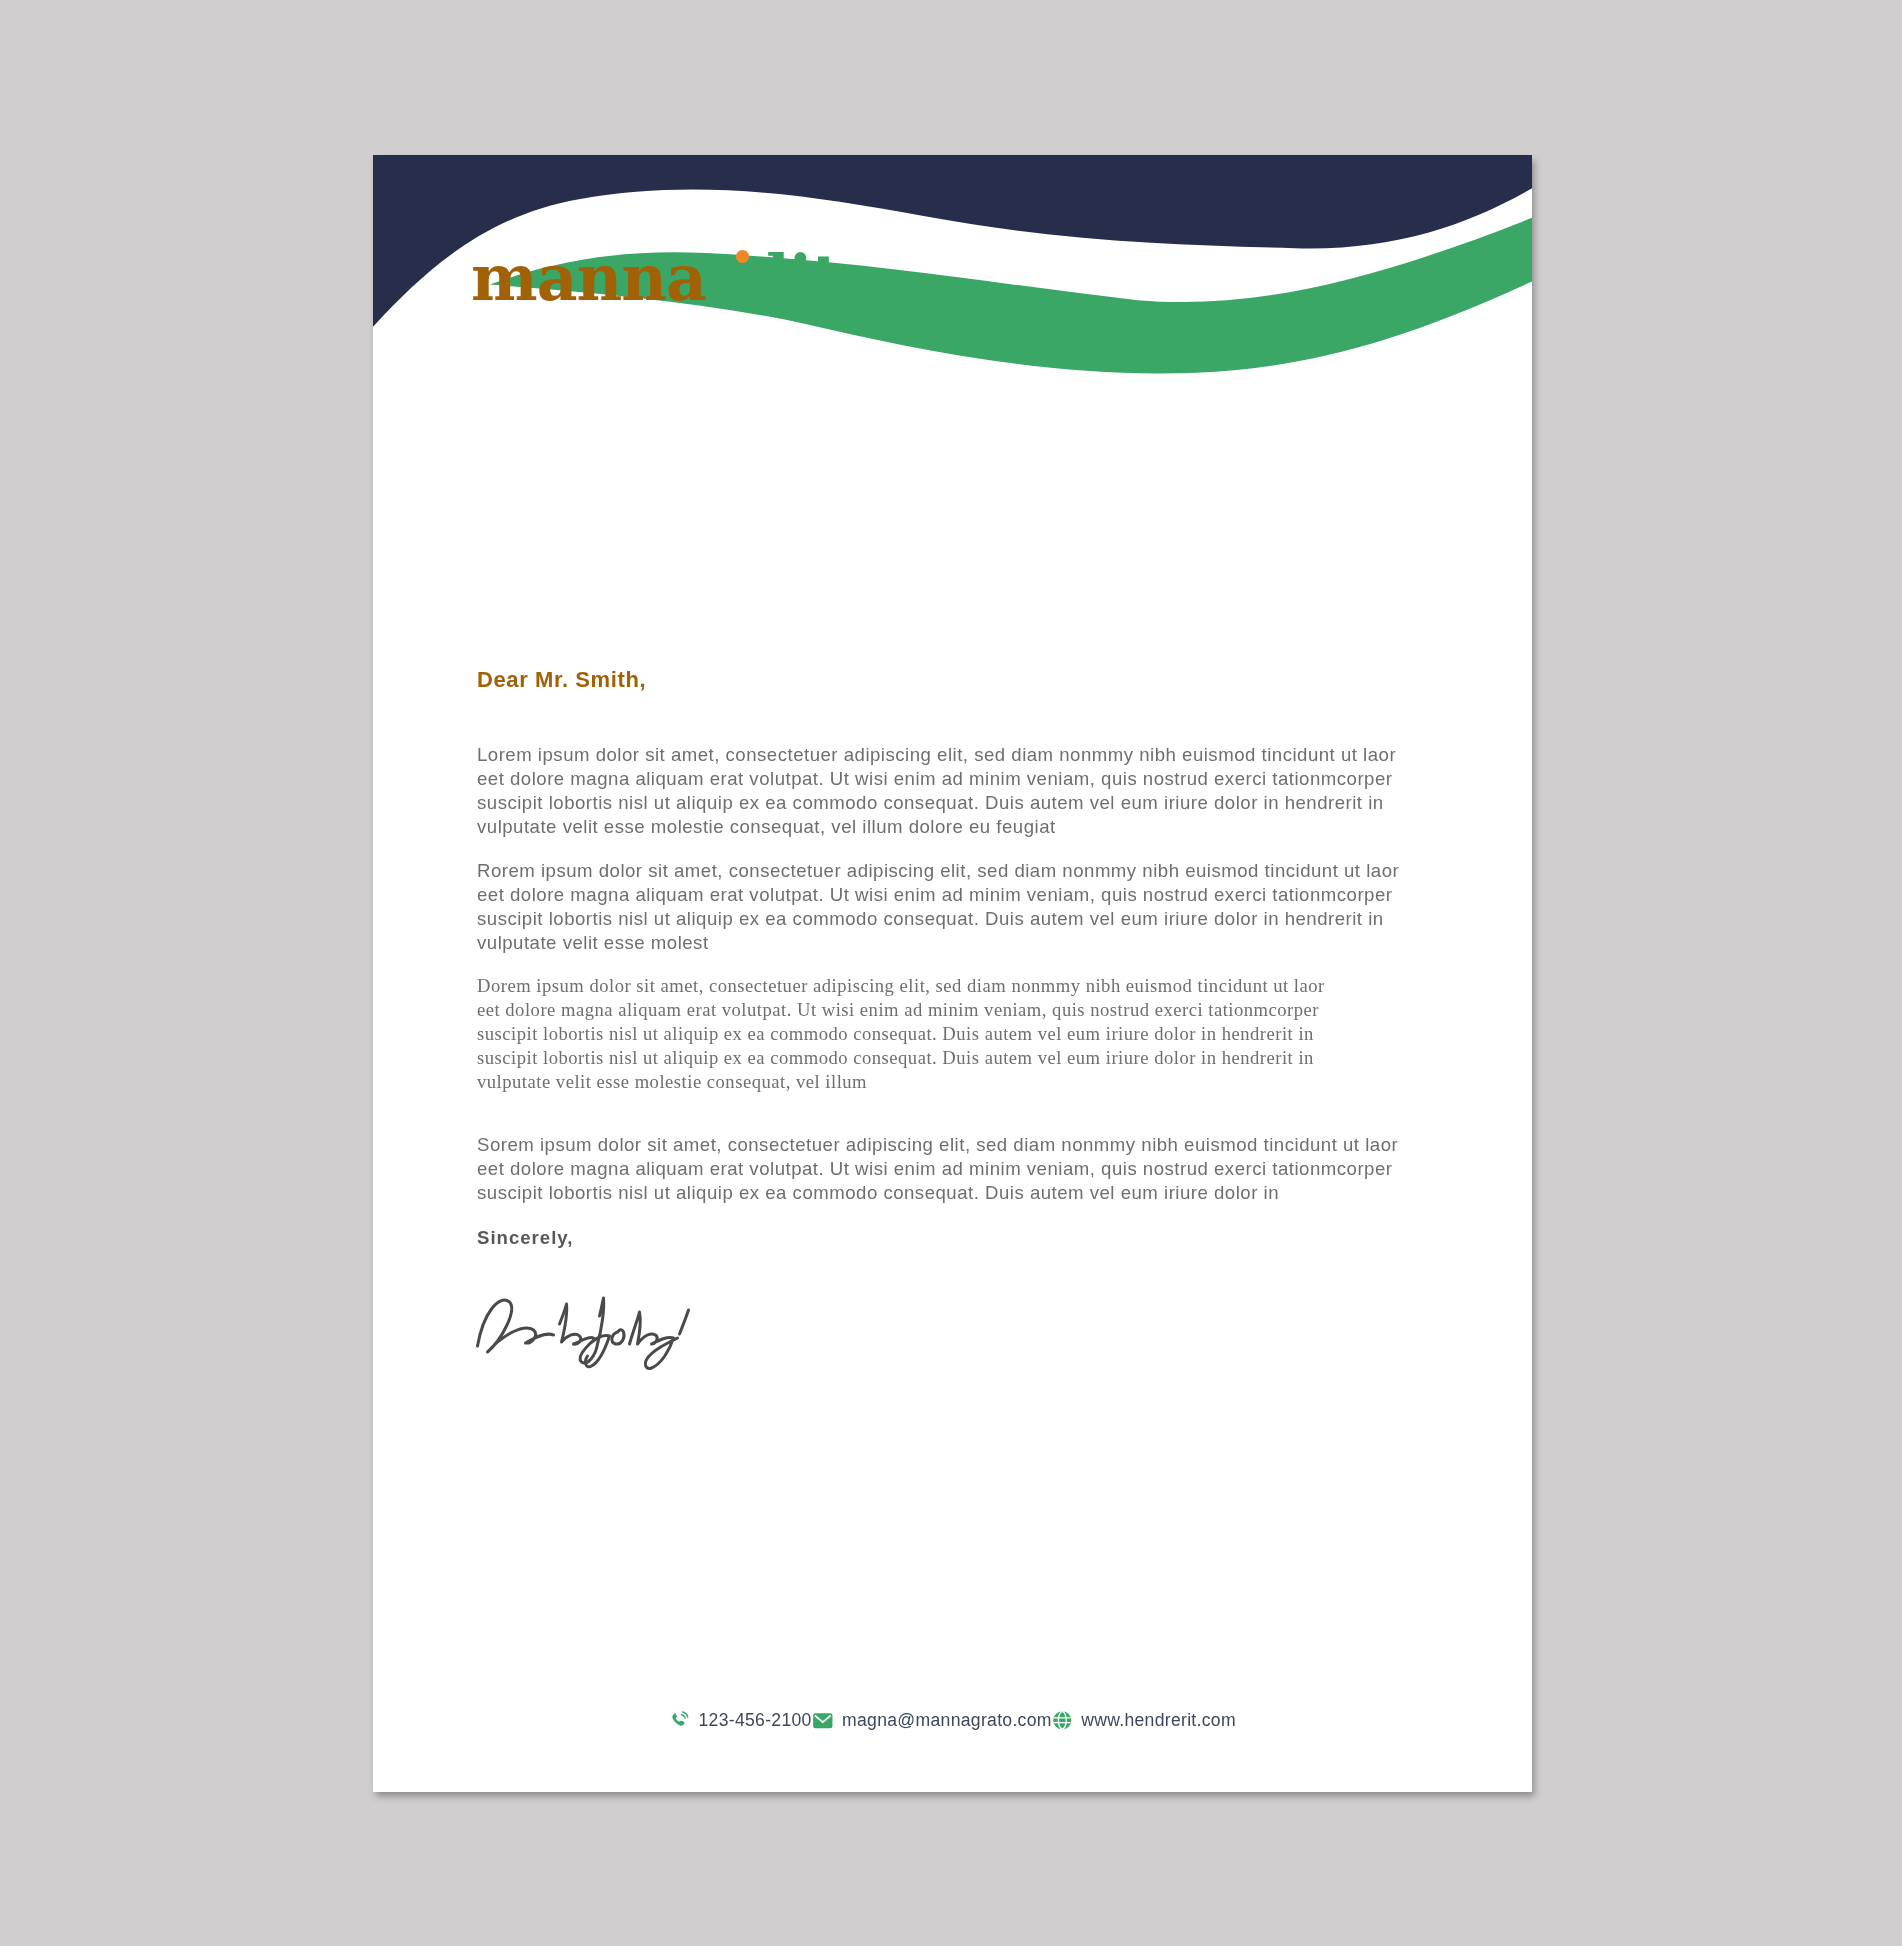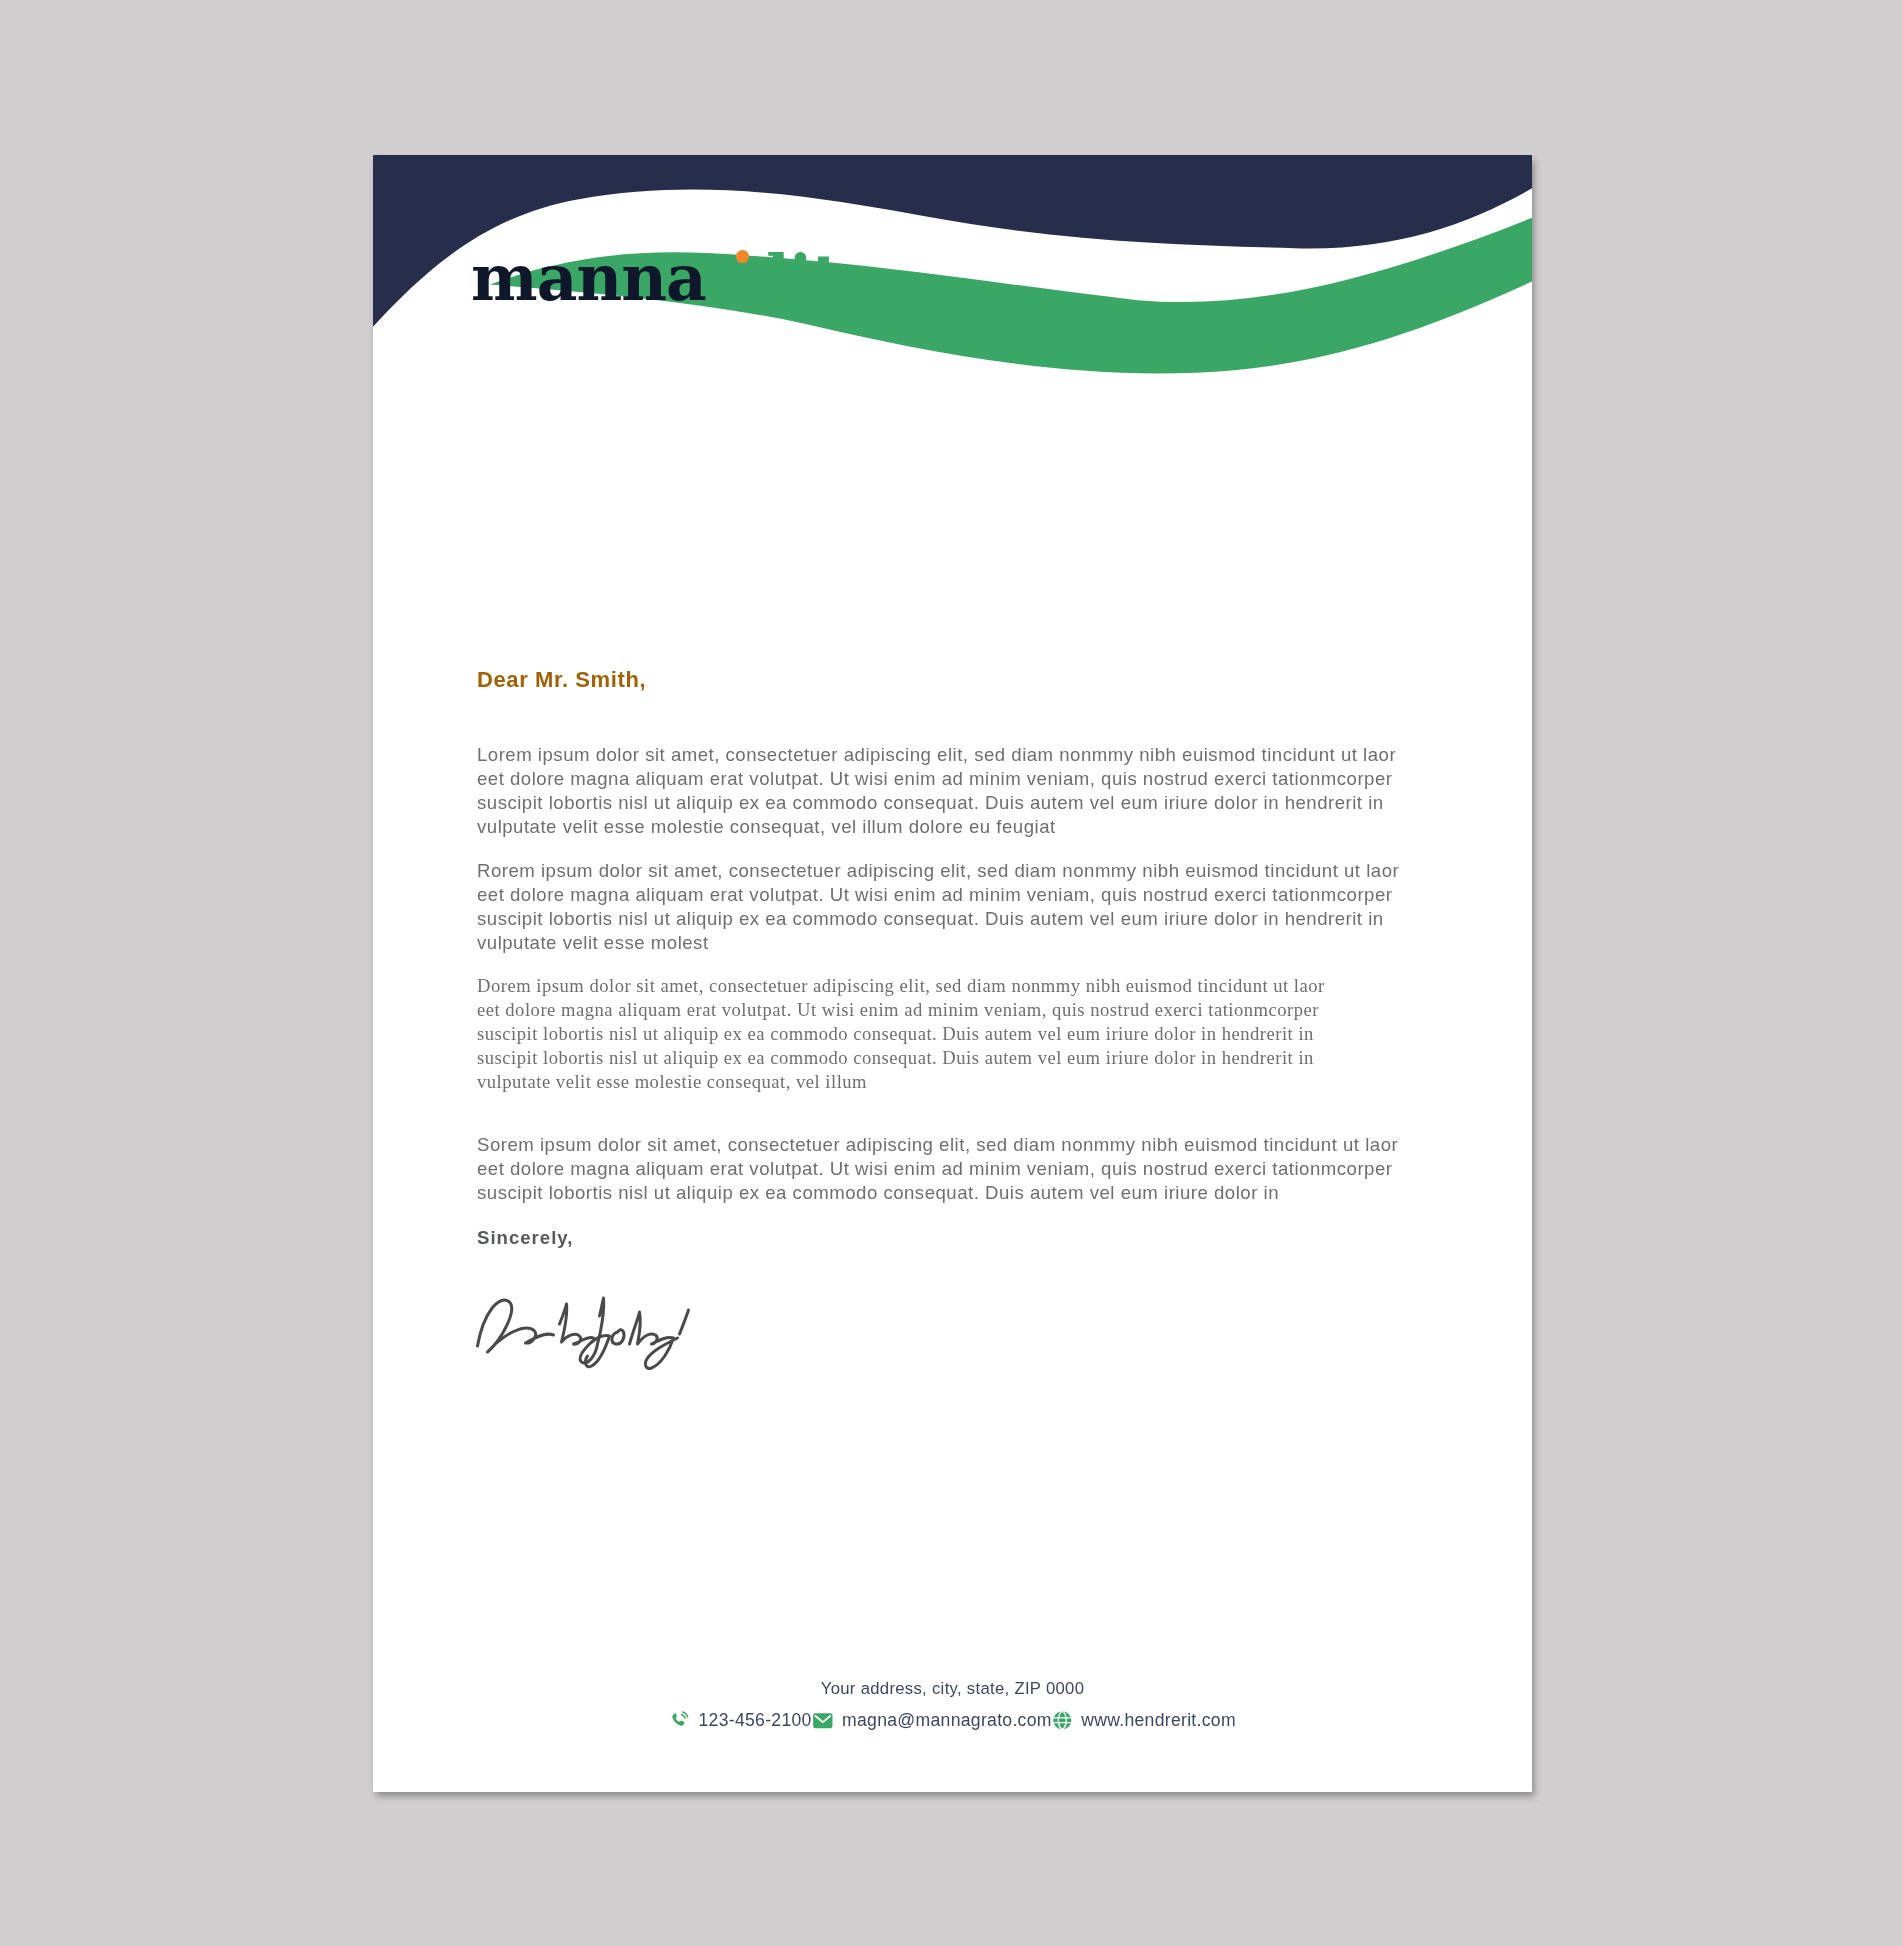--- a/index.html
+++ b/index.html
@@ -21,21 +21,21 @@
     position:absolute;left:0;top:0;width:1159px;height:412px;display:block;
   }
   .logo{
     position:absolute;left:98px;top:92px;
     font-family:"DejaVu Serif", serif;
     font-weight:bold;
     font-size:63px;line-height:63px;
     letter-spacing:-1px;
     white-space:nowrap;
   }
-  .logo .word1{color:#0f172a;text-align:center;}
+  .logo .word1{color:#a16207;text-align:center;}
   .logo .word2{color:#3aa766;}
   .logo-dot{
     position:absolute;left:363px;top:95px;
     width:12.7px;height:12.7px;border-radius:50%;
     background:#f08728;
   }
   .greeting{
     position:absolute;left:104px;top:512px;
     font-size:22px;font-weight:bold;color:#a16207;
     letter-spacing:0.6px;
@@ -128,21 +128,20 @@
       <path d="M6,64 C12,30 28,12 38,20 C46,28 30,58 16,70 C34,50 54,42 62,48 C68,53 60,62 54,61 C64,55 74,50 82,53"></path>
       <path d="M88,42 C92,32 94,26 95,22 C96,32 93,48 90,60 C96,53 104,50 108,54 C112,58 106,63 102,62 C112,58 118,54 122,56"></path>
       <path d="M128,34 C130,26 131,20 132,16 C133,28 130,48 126,62 C124,74 116,84 110,80 C106,76 112,68 118,62 C124,56 132,52 138,54 C134,66 128,80 120,84 C114,87 112,80 116,74"></path>
       <path d="M146,50 C140,52 138,60 144,62 C150,63 154,56 152,50 C150,46 148,48 146,50"></path>
       <path d="M158,62 C162,48 166,38 168,30 C170,40 168,52 166,62 C172,54 178,50 184,53 C188,56 184,62 180,62 C188,58 196,54 202,56 C198,68 190,82 180,86 C174,88 172,82 176,76 C182,68 194,62 206,56"></path>
       <path d="M208,52 C212,42 215,34 217,28"></path>
     </g>
   </svg>
 
   <div class="footer">
-    <div class="footer-address">Your address, city, state, ZIP 0000</div>
     <div class="footer-contacts">
 
       <span class="contact-item">
         <svg width="20.6" height="20.6" viewBox="0 0 24 24">
           <path fill="#3aa766" d="M6.6 3.5c.5 0 1 .3 1.2.8l1.3 2.7c.2.5.1 1.1-.3 1.5l-1 1c.9 1.9 2.4 3.4 4.3 4.3l1-1c.4-.4 1-.5 1.5-.3l2.7 1.3c.5.2.8.7.8 1.2 0 .4-.1.8-.4 1.1l-1 1c-1 1-2.5 1.4-3.8.9-4-1.6-7.2-4.8-8.8-8.8-.5-1.3-.1-2.8.9-3.8l1-1c.3-.6.7-.9 1.6-.9z"></path>
           <path fill="none" stroke="#3aa766" stroke-width="1.7" stroke-linecap="round" d="M14.6 5.2c2 .6 3.6 2.2 4.2 4.2"></path>
           <path fill="none" stroke="#3aa766" stroke-width="1.7" stroke-linecap="round" d="M16 2.4c2.9.8 5 2.9 5.8 5.8"></path>
         </svg>
         <span>123-456-2100</span>
       </span>

